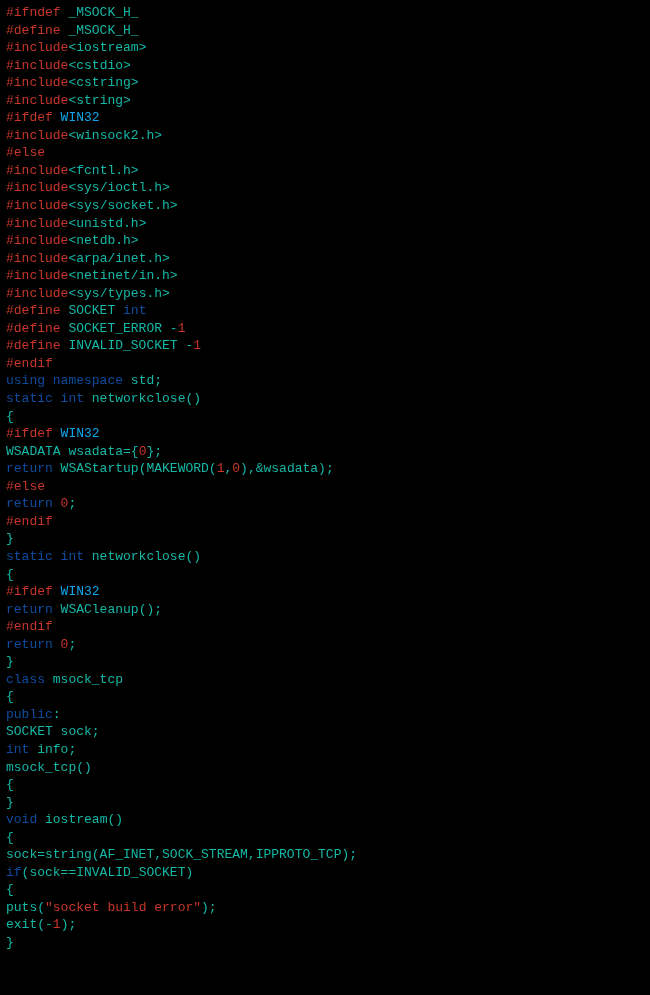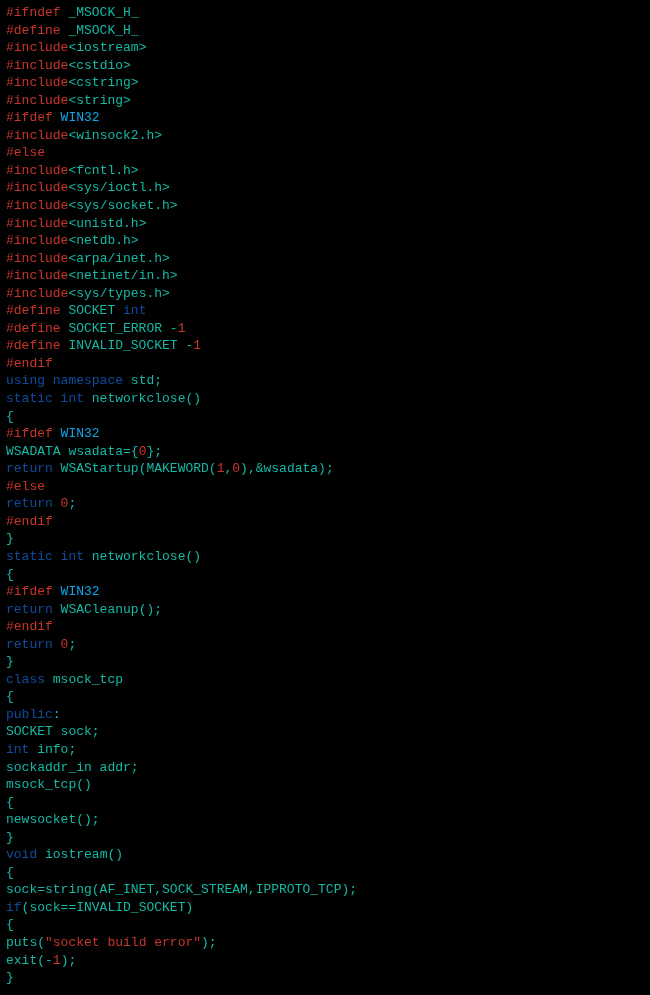--- a/index.html
+++ b/index.html
@@ -60,24 +60,22 @@
     <div class="line"><span class="preproc">#ifdef</span><span class="cyan"> WIN32</span></div>
     <div class="line"><span class="keyword">return</span><span class="white"> WSACleanup();</span></div>
     <div class="line"><span class="preproc">#endif</span></div>
     <div class="line"><span class="keyword">return </span><span class="number">0</span><span class="white">;</span></div>
     <div class="line"><span class="white">}</span></div>
     <div class="line"><span class="keyword">class</span><span class="white"> msock_tcp</span></div>
     <div class="line"><span class="white">{</span></div>
     <div class="line"><span class="keyword">public</span><span class="white">:</span></div>
     <div class="line"><span class="white">SOCKET sock;</span></div>
     <div class="line"><span class="keyword">int</span><span class="white"> info;</span></div>
-    <div class="line"><span class="white">sockaddr_in addr;</span></div>
     <div class="line"><span class="white">msock_tcp()</span></div>
     <div class="line"><span class="white">{</span></div>
-    <div class="line"><span class="white">newsocket();</span></div>
     <div class="line"><span class="white">}</span></div>
     <div class="line"><span class="keyword">void</span><span class="white"> iostream()</span></div>
     <div class="line"><span class="white">{</span></div>
     <div class="line"><span class="white">sock=string(AF_INET,SOCK_STREAM,IPPROTO_TCP);</span></div>
     <div class="line"><span class="keyword">if</span><span class="white">(sock==INVALID_SOCKET)</span></div>
     <div class="line"><span class="white">{</span></div>
     <div class="line"><span class="white">puts(</span><span class="string">"socket build error"</span><span class="white">);</span></div>
     <div class="line"><span class="white">exit(-</span><span class="number">1</span><span class="white">);</span></div>
     <div class="line"><span class="white">}</span></div>
   </div>

